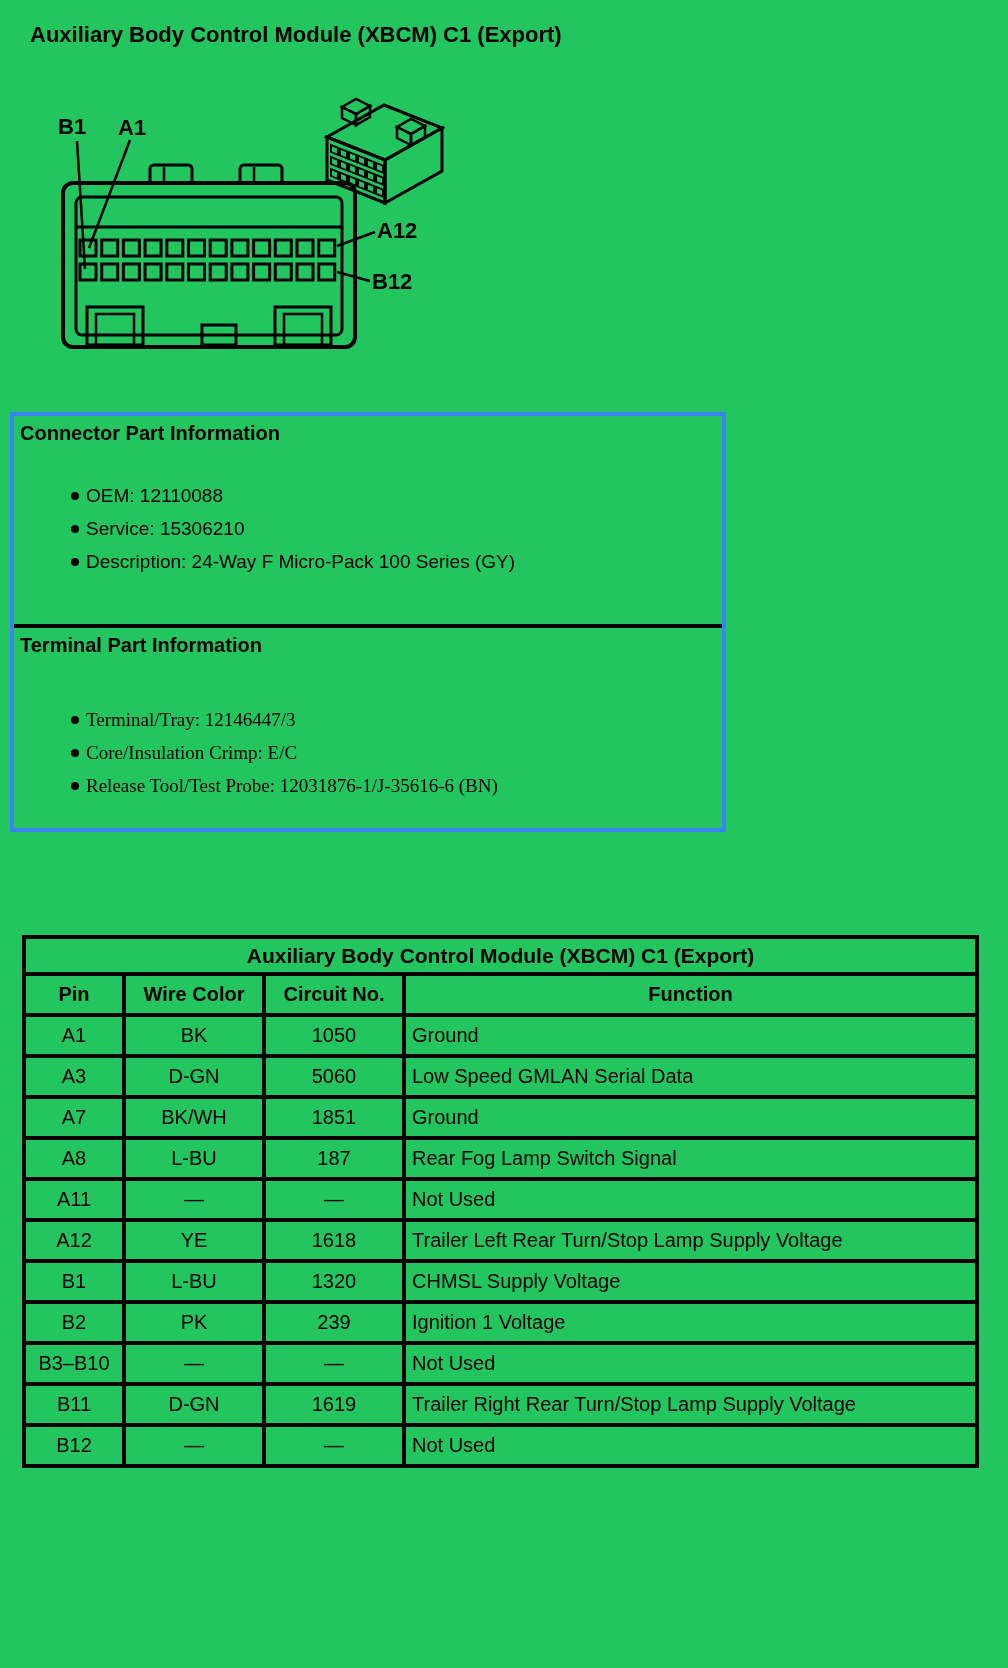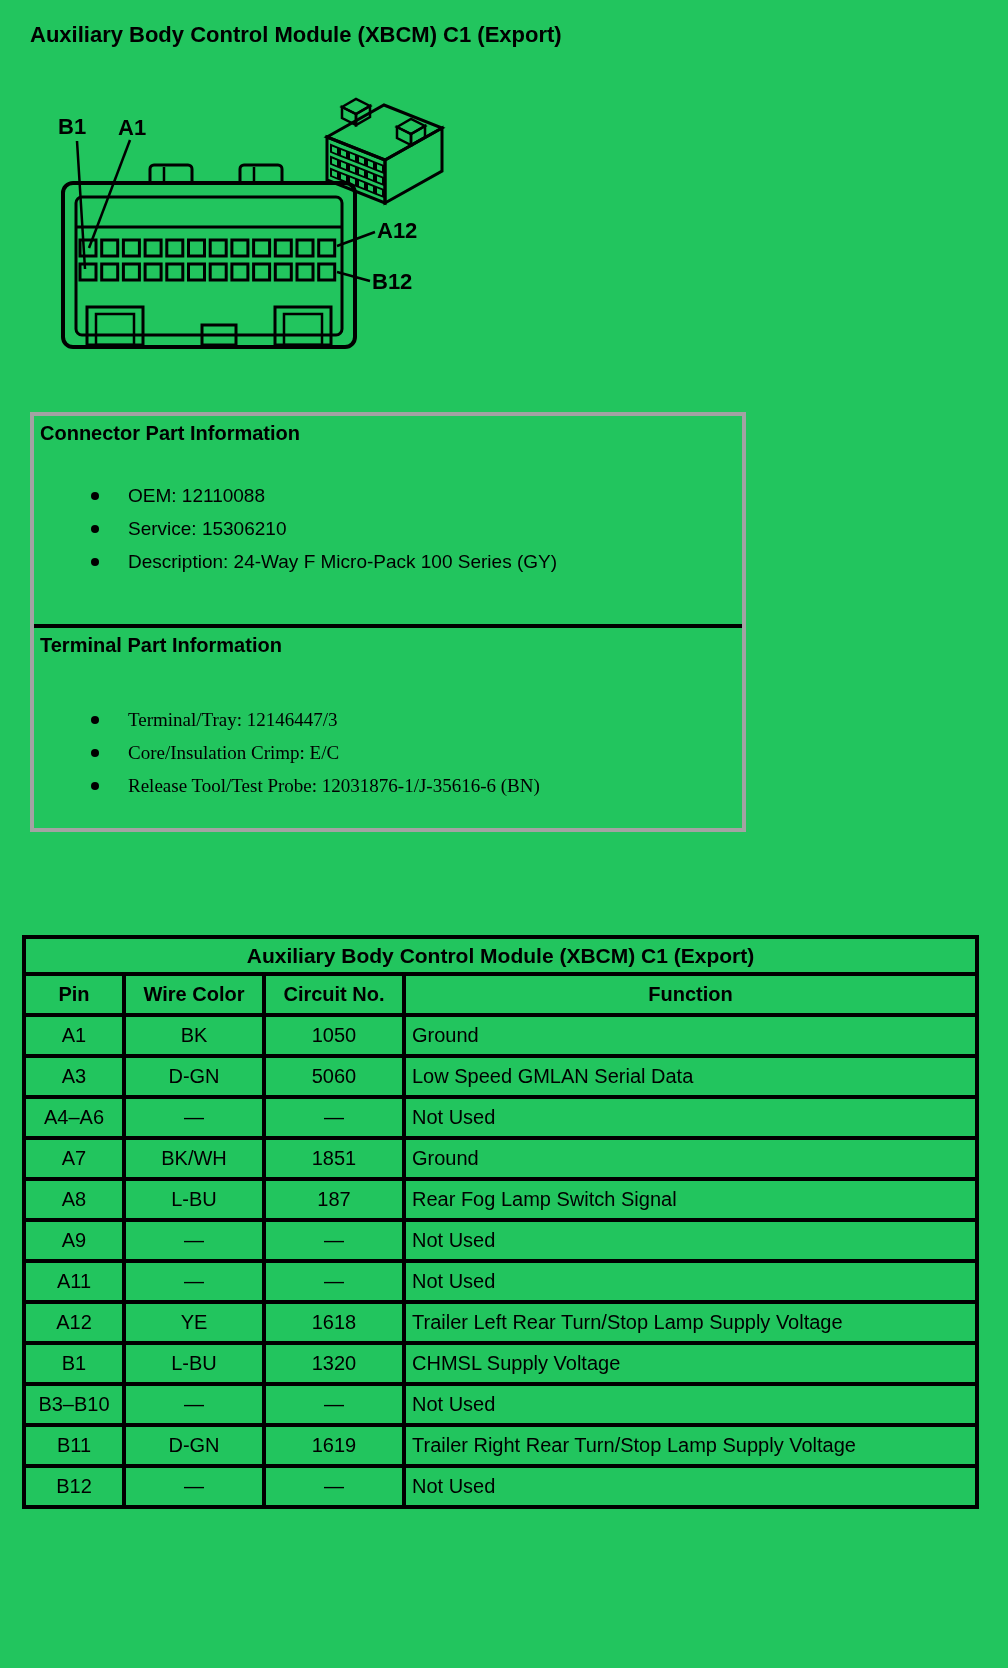--- a/index.html
+++ b/index.html
@@ -12,29 +12,29 @@
 
   
   .diagram-svg{position:absolute;left:40px;top:85px;}
   .diagram-svg path,.diagram-svg rect,.diagram-svg line,.diagram-svg polygon{
       fill:none;stroke:#000;}
   .sw4{stroke-width:4px;} .sw3{stroke-width:3px;} .sw2{stroke-width:2.5px;}
   .pinlabel{font-family:"Liberation Sans","DejaVu Sans",sans-serif;
             font-size:22px;font-weight:bold;fill:#000;stroke:none;}
 
   
-  .info-wrap{position:absolute;left:30px;top:412px;width:708px;height:412px;
-             border:4px solid #a3a3a3;}
+  .info-wrap{position:absolute;left:10px;top:412px;width:708px;height:412px;
+             border:4px solid #3b82f6;}
   .info-sec h2{margin:6px 0 0 6px;font-size:20px;font-weight:bold;}
   .sec1{height:202px;}
   .divider{height:4px;background:#000;}
   .info-sec ul{list-style:none;margin:0;padding:0;}
   .sec1 ul{margin-top:34px;}
   .sec2 ul{margin-top:46px;font-family:Liberation Serif, serif;}
-  .info-sec li{position:relative;padding-left:94px;font-size:19px;line-height:33px;}
+  .info-sec li{position:relative;padding-left:72px;font-size:19px;line-height:33px;}
   .info-sec li::before{content:"";position:absolute;left:57px;top:13px;
                        width:8px;height:8px;border-radius:50%;background:#000;}
 
   
   table.pinout{position:absolute;left:22px;top:935px;width:953px;
                border-collapse:collapse;table-layout:fixed;font-size:20px;}
   table.pinout th,table.pinout td{border:4px solid #000;padding:0;height:37px;
                text-align:center;vertical-align:middle;overflow:hidden;white-space:nowrap;}
   table.pinout .title-row th{height:33px;font-size:21px;font-weight:bold;}
   table.pinout .head-row th{height:37px;font-weight:bold;}
@@ -189,62 +189,56 @@
           <td class="c2">1050</td>
           <td class="c3">Ground</td>
         </tr>
         <tr>
           <td class="c0">A3</td>
           <td class="c1">D-GN</td>
           <td class="c2">5060</td>
           <td class="c3">Low Speed GMLAN Serial Data</td>
         </tr>
         <tr>
-          <td class="c0">A4–A6</td>
-          <td class="c1">—</td>
-          <td class="c2">—</td>
-          <td class="c3">Not Used</td>
-        </tr>
-        <tr>
           <td class="c0">A7</td>
           <td class="c1">BK/WH</td>
           <td class="c2">1851</td>
           <td class="c3">Ground</td>
         </tr>
         <tr>
           <td class="c0">A8</td>
           <td class="c1">L-BU</td>
           <td class="c2">187</td>
           <td class="c3">Rear Fog Lamp Switch Signal</td>
         </tr>
         <tr>
-          <td class="c0">A9</td>
-          <td class="c1">—</td>
-          <td class="c2">—</td>
-          <td class="c3">Not Used</td>
-        </tr>
-        <tr>
           <td class="c0">A11</td>
           <td class="c1">—</td>
           <td class="c2">—</td>
           <td class="c3">Not Used</td>
         </tr>
         <tr>
           <td class="c0">A12</td>
           <td class="c1">YE</td>
           <td class="c2">1618</td>
           <td class="c3">Trailer Left Rear Turn/Stop Lamp Supply Voltage</td>
         </tr>
         <tr>
           <td class="c0">B1</td>
           <td class="c1">L-BU</td>
           <td class="c2">1320</td>
           <td class="c3">CHMSL Supply Voltage</td>
         </tr>
         <tr>
+          <td class="c0">B2</td>
+          <td class="c1">PK</td>
+          <td class="c2">239</td>
+          <td class="c3">Ignition 1 Voltage</td>
+        </tr>
+        <tr>
           <td class="c0">B3–B10</td>
           <td class="c1">—</td>
           <td class="c2">—</td>
           <td class="c3">Not Used</td>
         </tr>
         <tr>
           <td class="c0">B11</td>
           <td class="c1">D-GN</td>
           <td class="c2">1619</td>
           <td class="c3">Trailer Right Rear Turn/Stop Lamp Supply Voltage</td>

